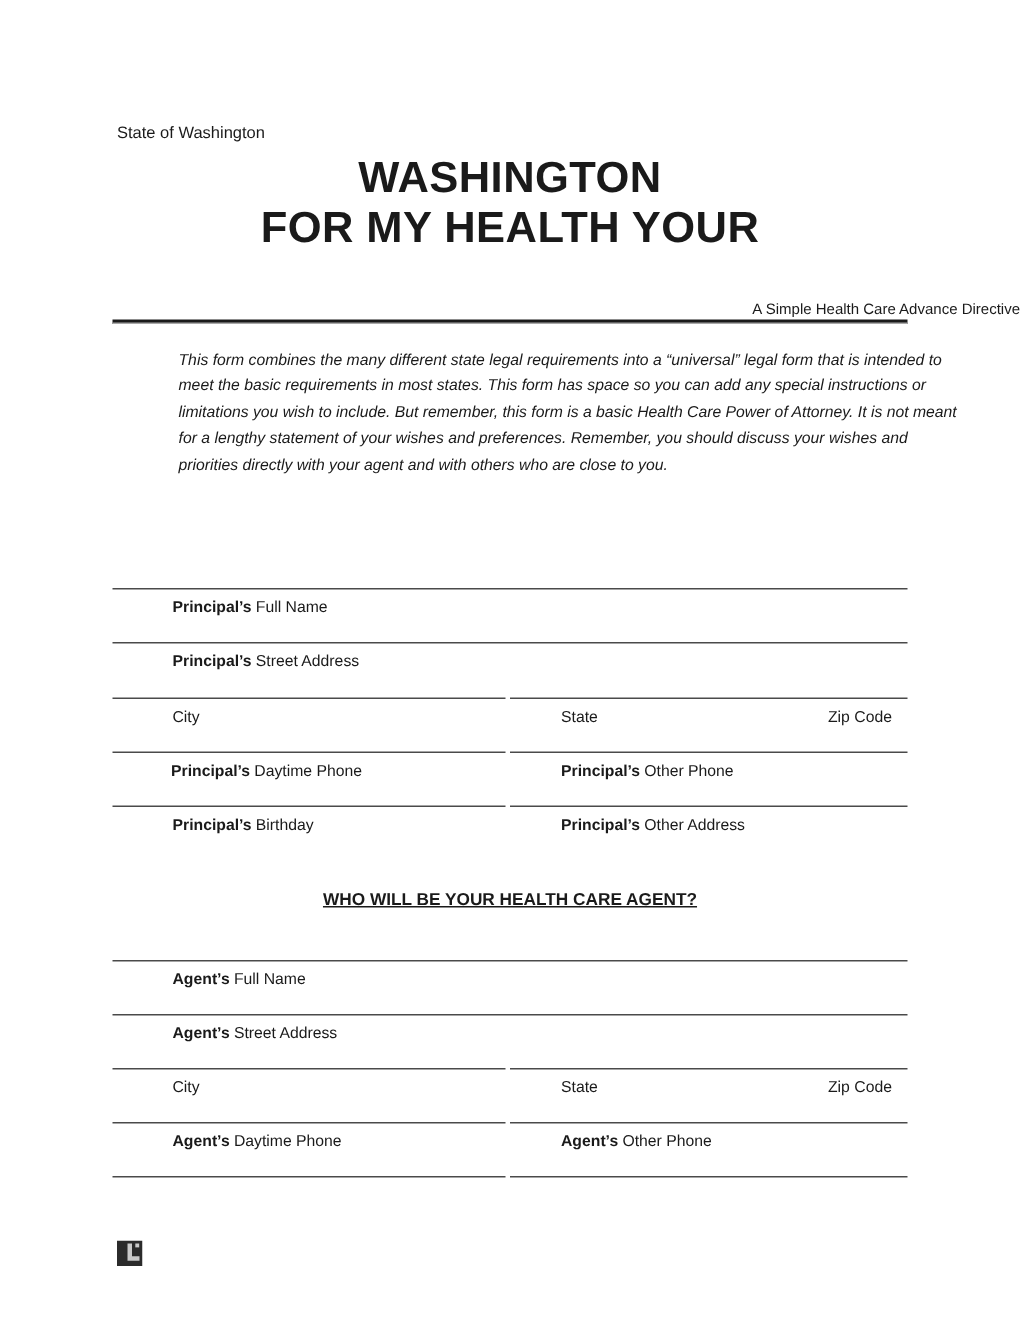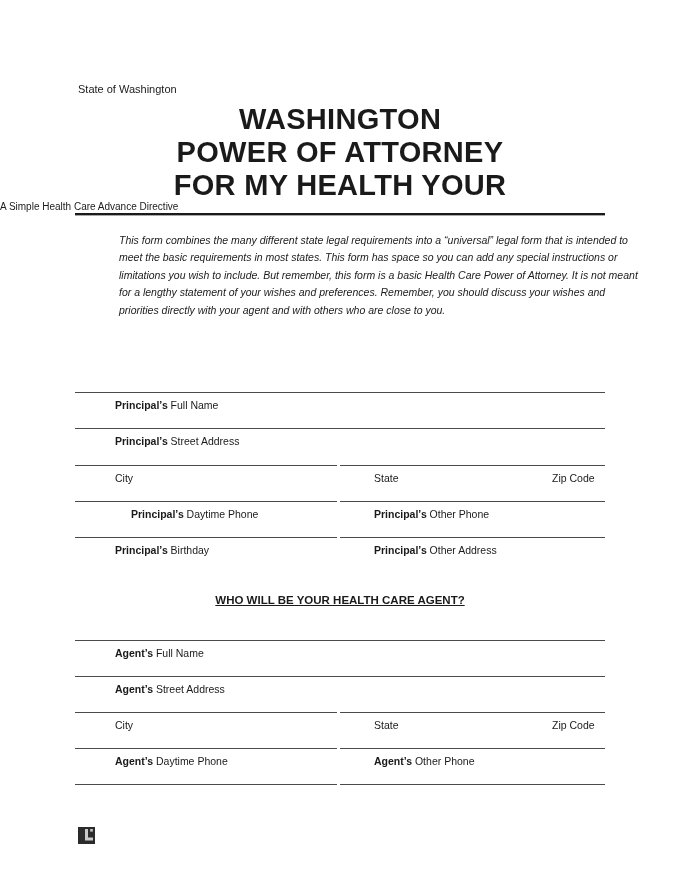--- a/index.html
+++ b/index.html
@@ -25,21 +25,21 @@
     font-size:11px;line-height:13px;
   }
   .title{
     position:absolute;left:0;top:103px;width:100%;
     text-align:center;
     font-size:29px;font-weight:bold;line-height:33px;
     letter-spacing:0.3px;
   }
   .subtitle{
     position:absolute;left:0;top:201px;width:100%;
-    text-align:left;font-size:10px;line-height:12px;
+    text-align:right;font-size:10px;line-height:12px;
   }
   .thick-rule{
     position:absolute;left:75px;top:213px;width:530px;
     height:3px;background:#1b1b1b;
     border-bottom:1px solid #a9a9a9;
   }
   .intro{
     position:absolute;left:79px;top:232px;width:522px;
     font-size:10.5px;font-style:italic;line-height:17.4px;margin-left:40px;
   }
@@ -69,21 +69,20 @@
 </style>
 </head>
 <body>
 
 <div class="page">
 
   <div class="state-label">State of Washington</div>
 
   <div class="title">
     <div>WASHINGTON</div>
-    <div>POWER OF ATTORNEY</div>
     <div>FOR MY HEALTH YOUR</div>
   </div>
 
   <div class="subtitle">A Simple Health Care Advance Directive</div>
 
   <div class="thick-rule"></div>
 
   <p class="intro">This form combines the many different state legal requirements into a “universal” legal form that is intended to meet the basic requirements in most states. This form has space so you can add any special instructions or limitations you wish to include. But remember, this form is a basic Health Care Power of Attorney. It is not meant for a lengthy statement of your wishes and preferences. Remember, you should discuss your wishes and priorities directly with your agent and with others who are close to you.</p>
 
 
@@ -106,21 +105,21 @@
     <div class="seg" style="left:265px;width:176px"></div>
     <div class="seg" style="left:441px;width:89px"></div>
     <div class="lbl" style="left:4px">City</div>
     <div class="lbl" style="left:263px">State</div>
     <div class="lbl" style="left:441px">Zip Code</div>
   </div>
 
   <div class="row" style="top:502px">
     <div class="seg" style="left:0;width:262px"></div>
     <div class="seg" style="left:265px;width:265px"></div>
-    <div class="lbl" style="left:20px">
+    <div class="lbl" style="left:3px">
       <b>Principal’s</b><span class="r">Daytime Phone</span>
     </div>
     <div class="lbl" style="left:263px">
       <b>Principal’s</b><span class="r">Other Phone</span>
     </div>
   </div>
 
   <div class="row" style="top:538px">
     <div class="seg" style="left:0;width:262px"></div>
     <div class="seg" style="left:265px;width:265px"></div>

